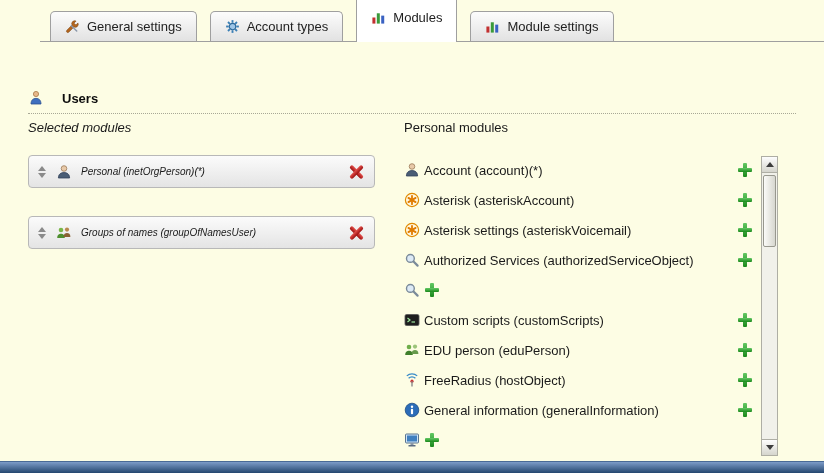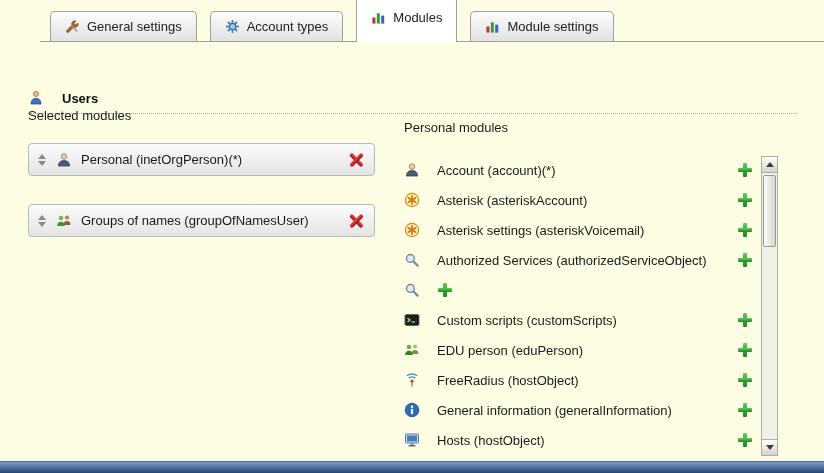--- a/index.html
+++ b/index.html
@@ -39,49 +39,49 @@
   
   .users-header {
     position:absolute; left:28px; top:90px; width:768px;
     display:flex; align-items:center; gap:18px;
     padding-bottom:7px;
     border-bottom:1px dotted #a8a896;
   }
   .users-title { font-size:13px; font-weight:bold; color:#0d0d0d; }
 
   
-  .left-col  { position:absolute; left:28px;  top:108px; width:350px; }
+  .left-col  { position:absolute; left:28px;  top:120px; width:350px;font-style:italic; }
   .right-col { position:absolute; left:404px; top:120px; width:374px; }
   .col-heading { font-size:13px; color:#1a1a1a; margin-bottom:20px; }
 
   
   .sel-box {
     display:flex; align-items:center; gap:9px;
     width:347px; height:33px; padding:0 10px 0 8px;
     background:linear-gradient(#fbfbfb,#e4e4e4);
     border:1px solid #b8b8b8; border-radius:4px;
     margin-bottom:28px;
   }
-  .sel-label { flex:1; font-size:13px; color:#1a1a1a; }
+  .sel-label { flex:1; font-size:10px; color:#1a1a1a; }
 
   .sort-handle { display:flex; flex-direction:column; align-items:center; gap:2px; width:10px; cursor:grab; }
   .tri-up   { width:0;height:0;border-left:4px solid transparent;border-right:4px solid transparent;border-bottom:5px solid #8a8a8a; }
   .tri-down { width:0;height:0;border-left:4px solid transparent;border-right:4px solid transparent;border-top:5px solid #8a8a8a; }
 
   .del-btn { position:relative; width:15px; height:15px; cursor:pointer; flex:0 0 15px; }
   .del-btn::before,.del-btn::after {
     content:""; position:absolute; top:5.5px; left:-1px; width:17px; height:4px;
     background:linear-gradient(#e5514d,#9c0f0f); border-radius:2px;
   }
   .del-btn::before { transform:rotate(45deg); }
   .del-btn::after  { transform:rotate(-45deg); }
 
   
   .avail-rows { width:349px; }
-  .avail-row { display:flex; align-items:center; gap:17px; height:30px; }
+  .avail-row { display:flex; align-items:center; gap:4px; height:30px; }
   .avail-label { flex:1; font-size:13px; color:#1a1a1a; }
 
   .add-btn { position:relative; width:16px; height:16px; cursor:pointer; flex:0 0 16px; }
   .add-btn::before {
     content:""; position:absolute; left:6px; top:1px; width:4px; height:14px;
     background:linear-gradient(#63c963,#1b881b); border-radius:1px;
   }
   .add-btn::after {
     content:""; position:absolute; top:6px; left:1px; width:14px; height:4px;
     background:linear-gradient(#63c963,#1b881b); border-radius:1px;
@@ -337,21 +337,20 @@
 
     <div class="avail-row">
       <span class="icon16">
         <svg viewBox="0 0 16 16">
             <rect x="1.5" y="2" width="13" height="9" rx="1" fill="#cfe4f7" stroke="#4a6785" stroke-width="0.9"></rect>
             <rect x="3" y="3.5" width="10" height="6" fill="#3f7fbf"></rect>
             <rect x="6.5" y="11" width="3" height="2" fill="#8a97a8"></rect>
             <rect x="4.5" y="13" width="7" height="1.5" fill="#5a6b80"></rect>
           </svg>
       </span>
-      <span class="avail-label">Hosts (hostObject)</span>
       <span class="add-btn"></span>
     </div>
 
   </div>
 
   <div class="scrollbar">
     <div class="sb-btn up">
         <span class="arrow-up"></span>
       </div>
     <div class="sb-thumb"></div>

